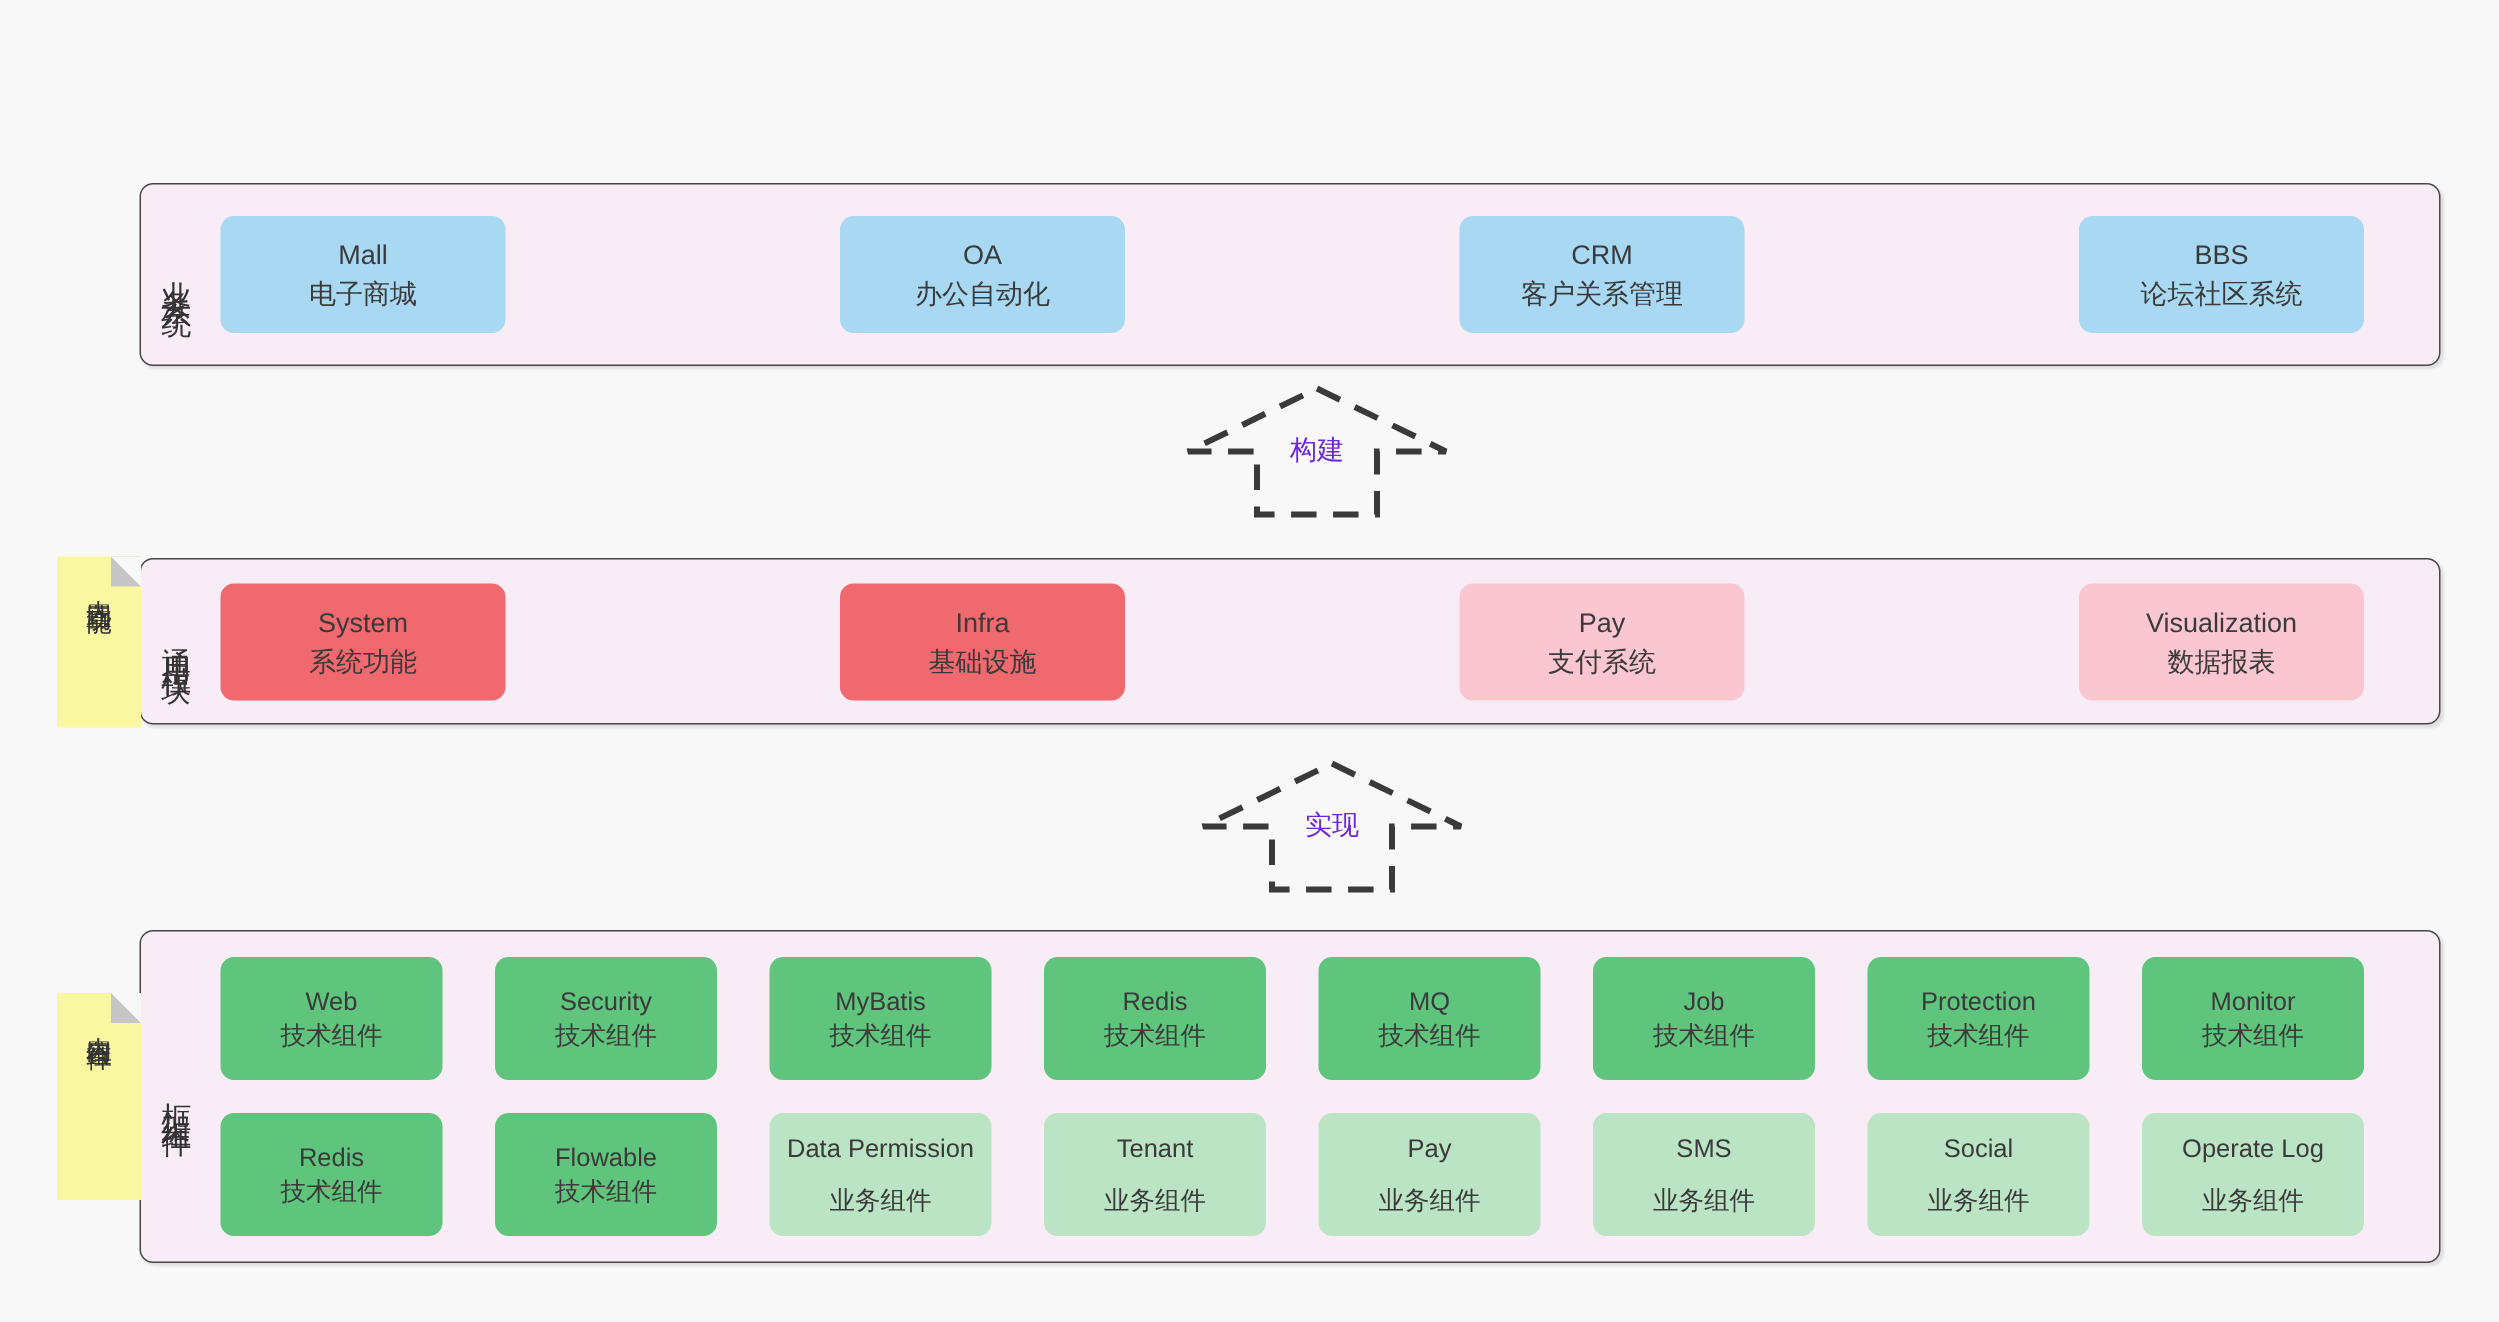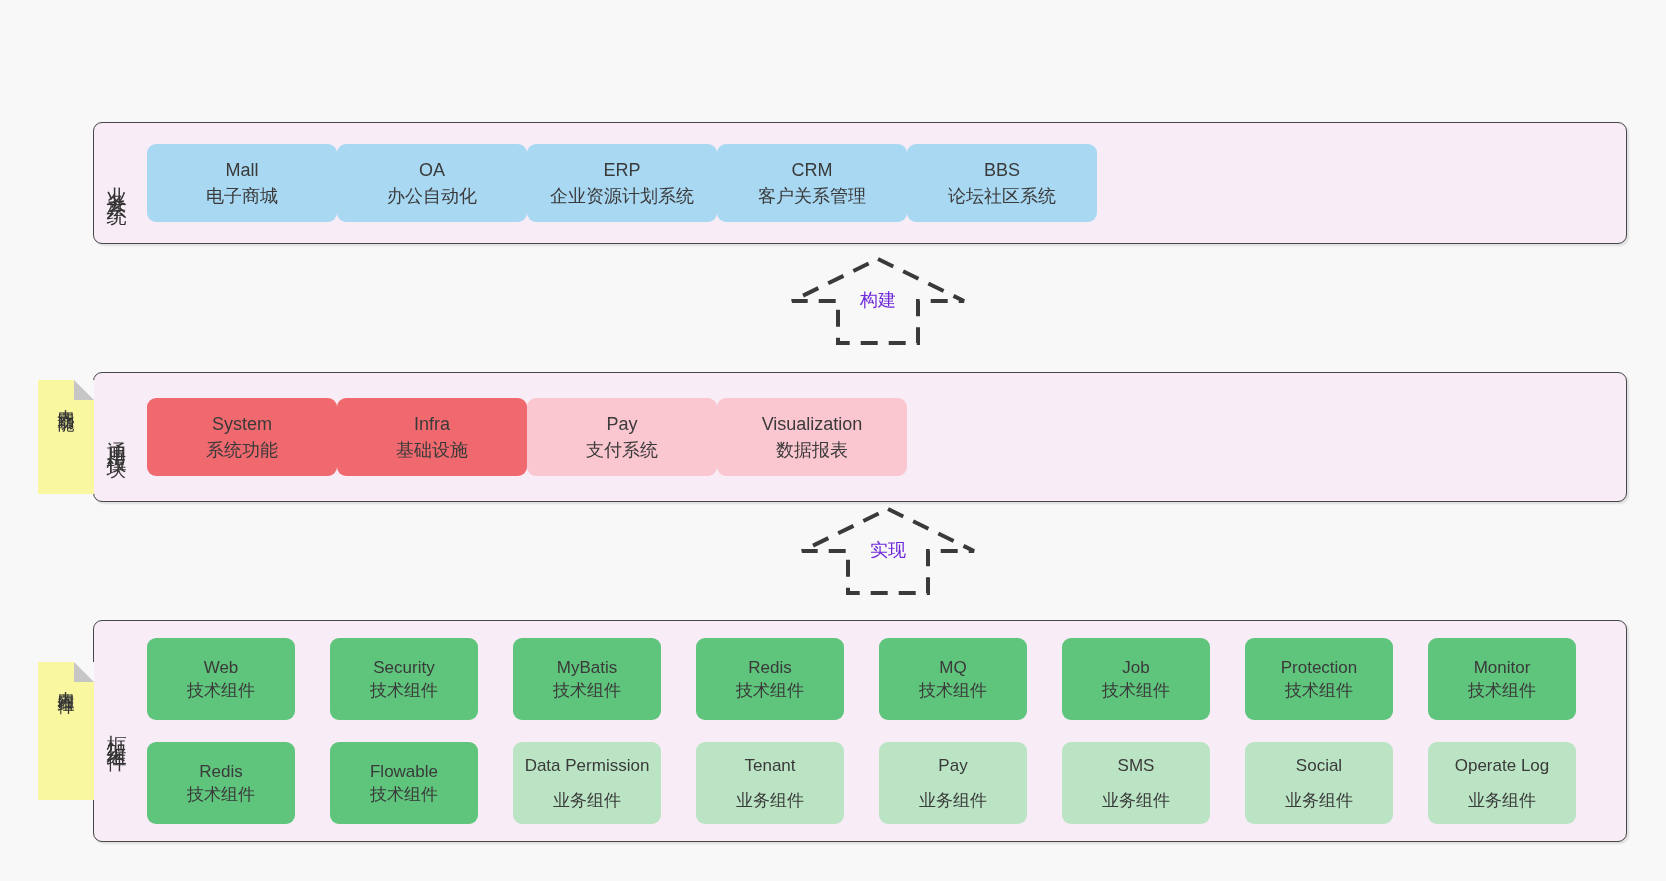--- a/index.html
+++ b/index.html
@@ -10,30 +10,30 @@
     font-family:"Liberation Sans","DejaVu Sans",sans-serif;
     color:#3a3a3a;
   }
   .section {
     position:absolute; left:93px; width:1534px;
     background:#f8edf6; border:1.5px solid #474747; border-radius:9px;
     box-shadow:2px 2px 2px rgba(0,0,0,0.10);
     display:flex; align-items:center; box-sizing:border-box;
   }
   #section-business  { top:122px; height:122px; }
-  #section-modules   { top:372px; height:130px; }
+  #section-modules   { top:372px; height:111px; }
   #section-framework { top:620px; height:222px; }
 
   .v-label {
     writing-mode:vertical-lr; text-orientation:upright;
     font-size:20px; letter-spacing:6px; color:#333;
     margin-left:13px; flex:none; line-height:1;
   }
   .boxes {
-    flex:1; display:flex; justify-content:flex-start;
+    flex:1; display:flex; justify-content:space-between;
     align-items:center; padding:0 50px 0 20px;
   }
   .grid {
     flex:1; display:flex; flex-direction:column; gap:22px;
     padding:0 50px 0 20px;
   }
   .row { display:flex; justify-content:space-between; }
 
   .box {
     border-radius:9px; display:flex; flex-direction:column;
@@ -84,24 +84,20 @@
     <div class="boxes">
       <div class="box box-lg blue">
         <div>Mall</div>
         <div>电子商城</div>
       </div>
       <div class="box box-lg blue">
         <div>OA</div>
         <div>办公自动化</div>
       </div>
       <div class="box box-lg blue">
-        <div>ERP</div>
-        <div>企业资源计划系统</div>
-      </div>
-      <div class="box box-lg blue">
         <div>CRM</div>
         <div>客户关系管理</div>
       </div>
       <div class="box box-lg blue">
         <div>BBS</div>
         <div>论坛社区系统</div>
       </div>
     </div>
   </div>
 

